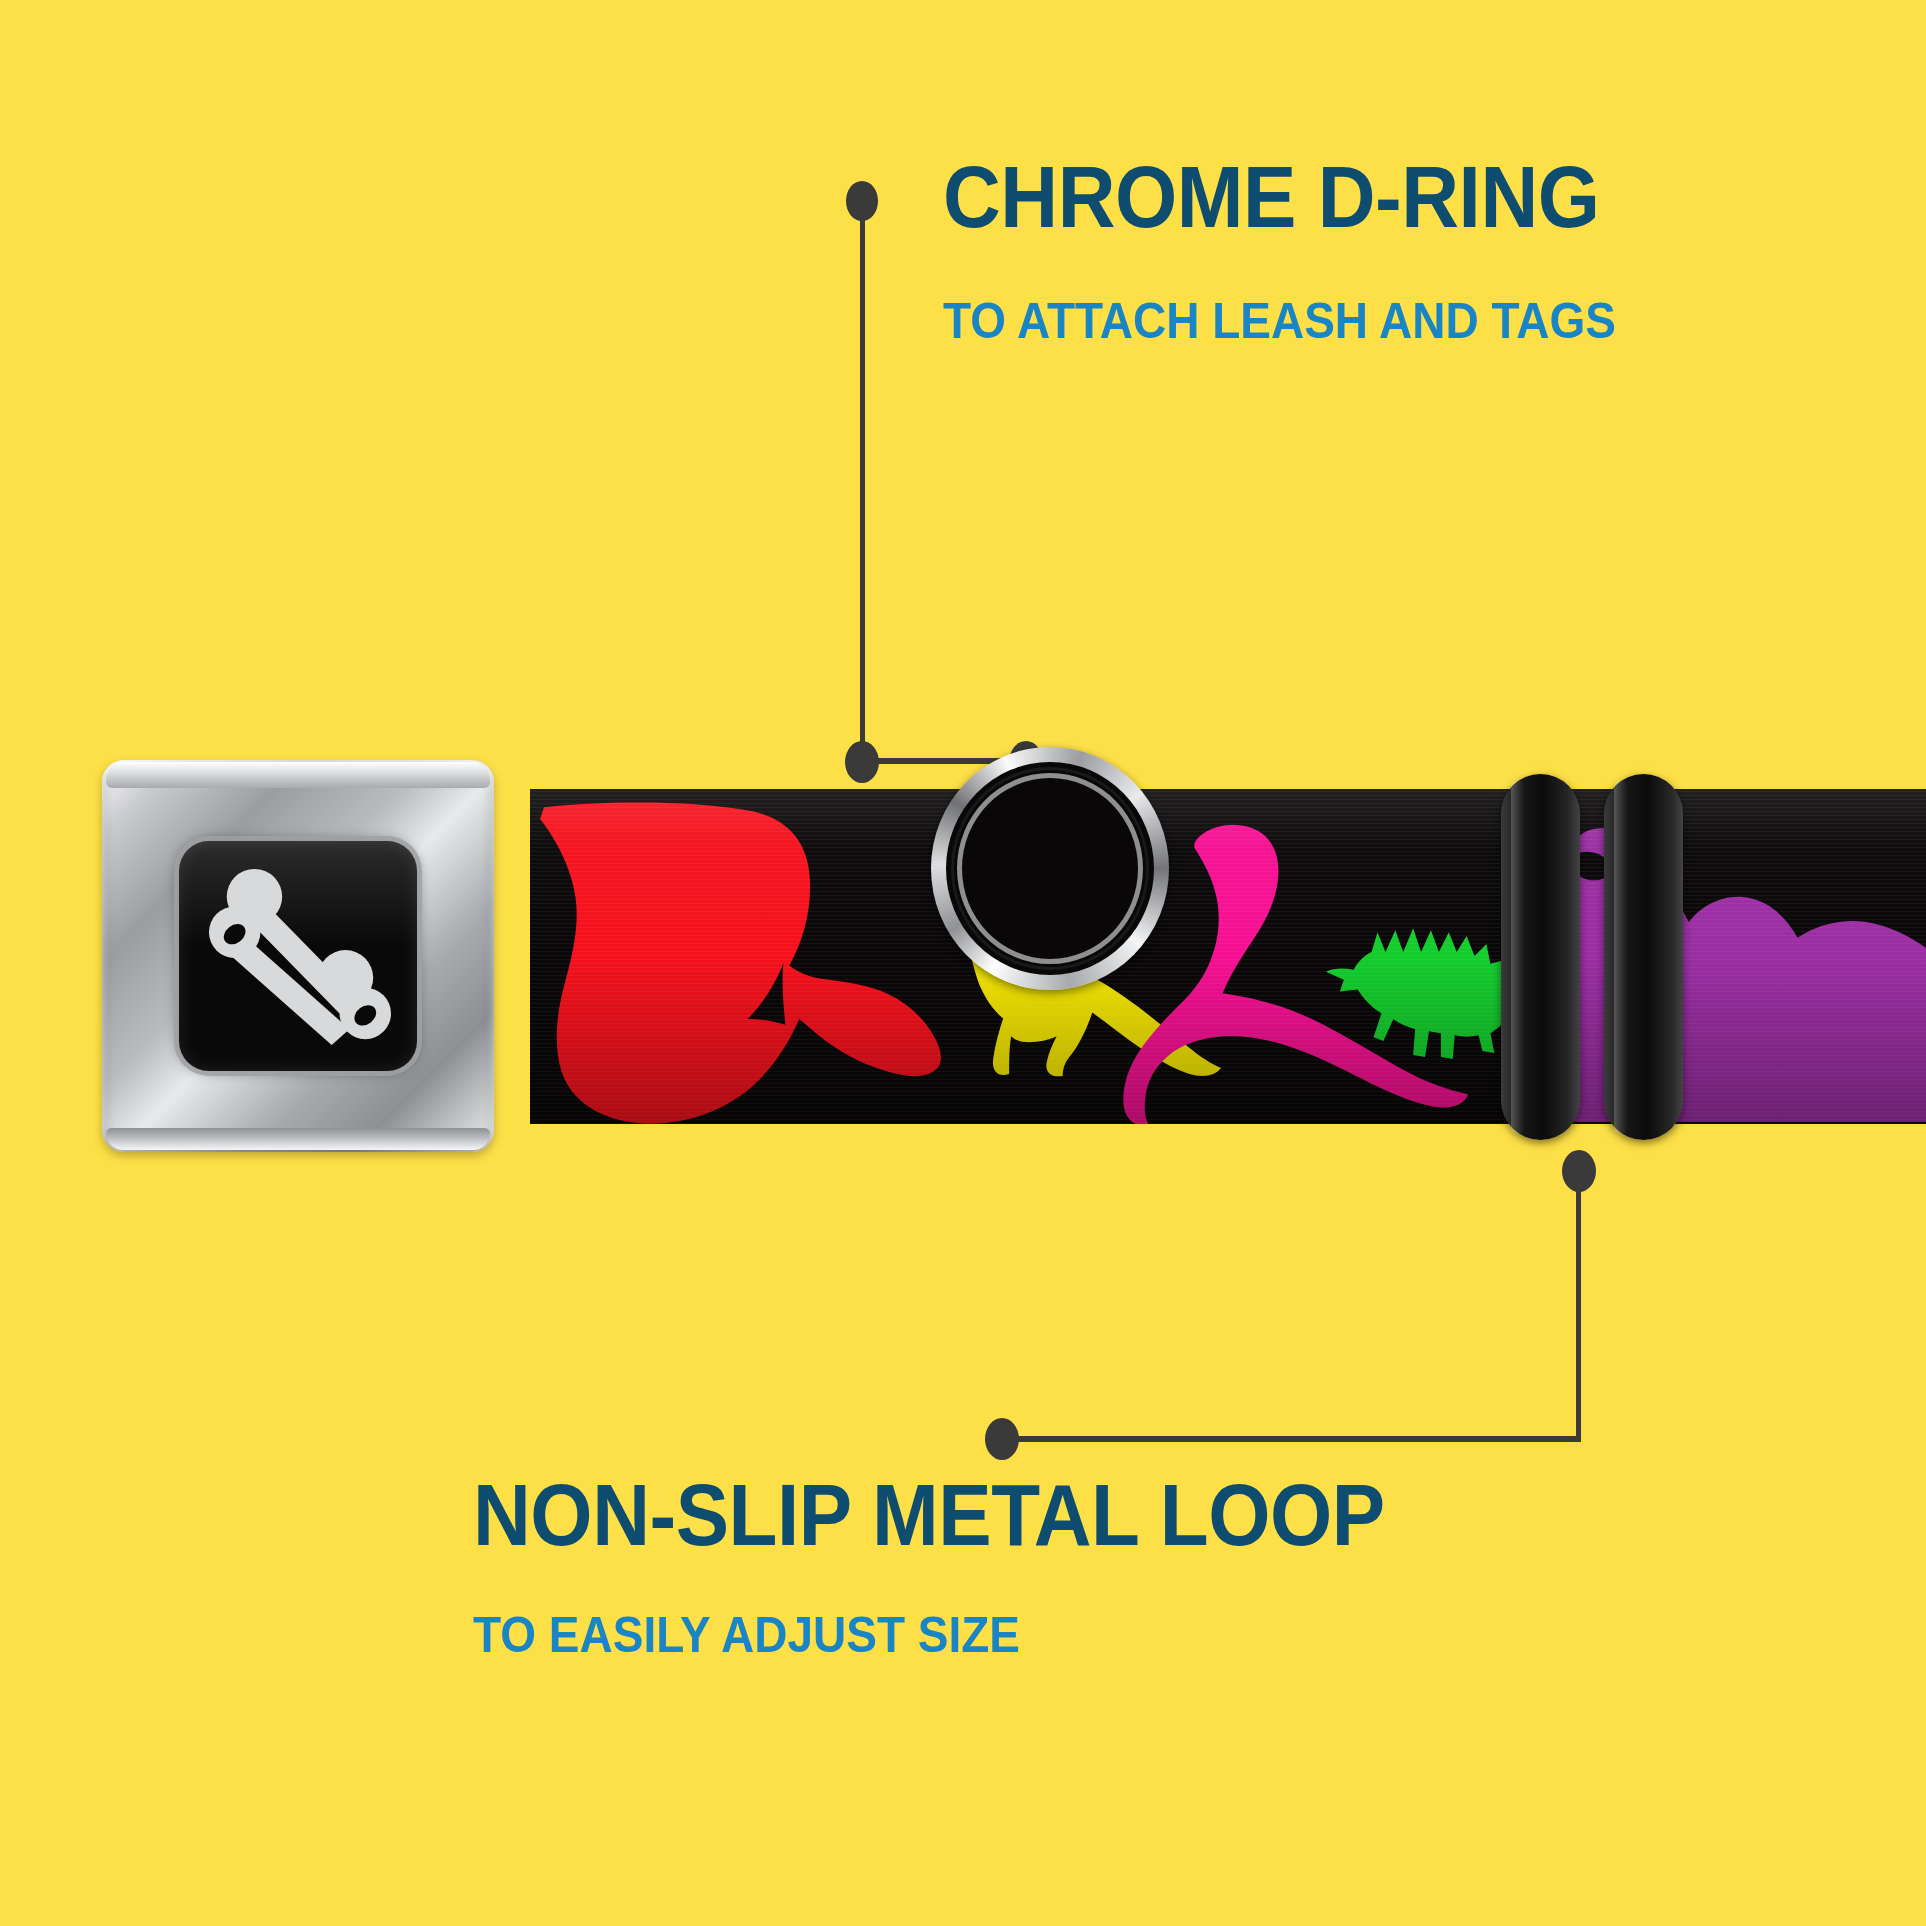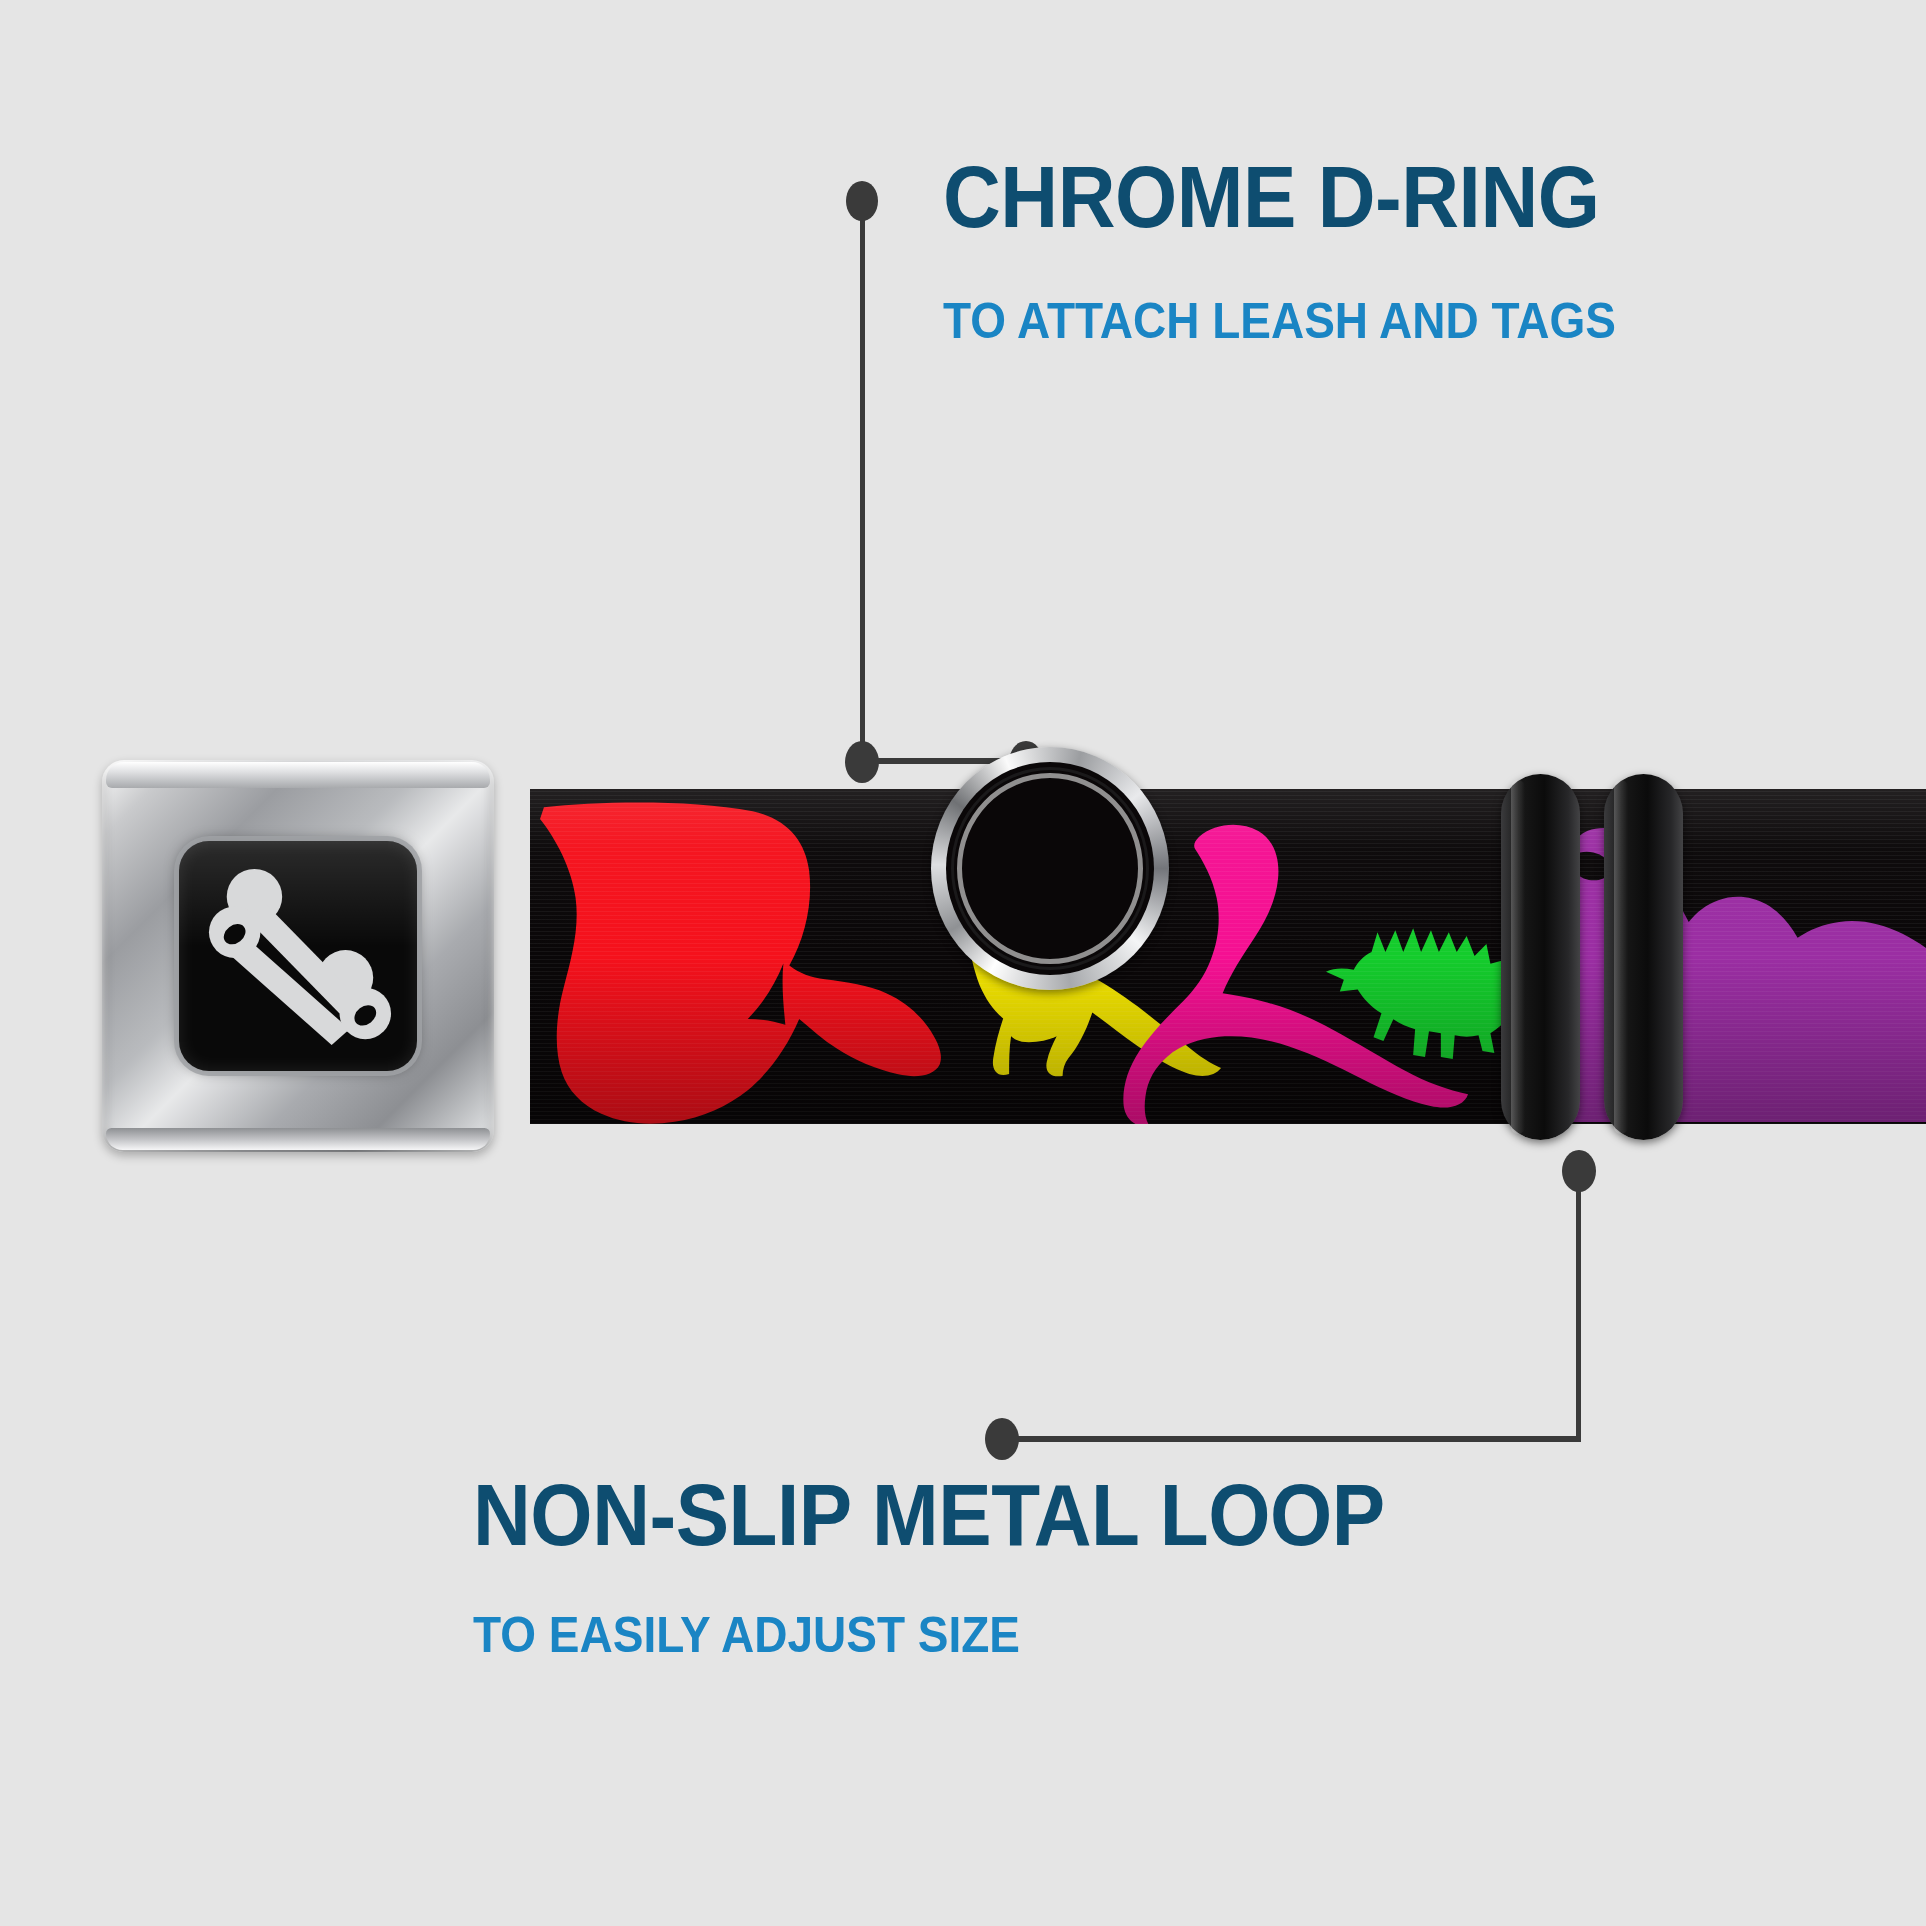--- a/index.html
+++ b/index.html
@@ -4,21 +4,21 @@
 <style>
   html, body {
     margin: 0;
     padding: 0;
     background: #ffffff;
   }
   #stage {
     position: relative;
     width: 1927px;
     height: 1927px;
-    background: #e5e5e5;
+    background: #fde047;
     overflow: hidden;
     font-family: "Liberation Sans", sans-serif;
   }
 
   
   .callout-title {
     position: absolute;
     font-weight: bold;
     letter-spacing: -0.5px;
     white-space: nowrap;

